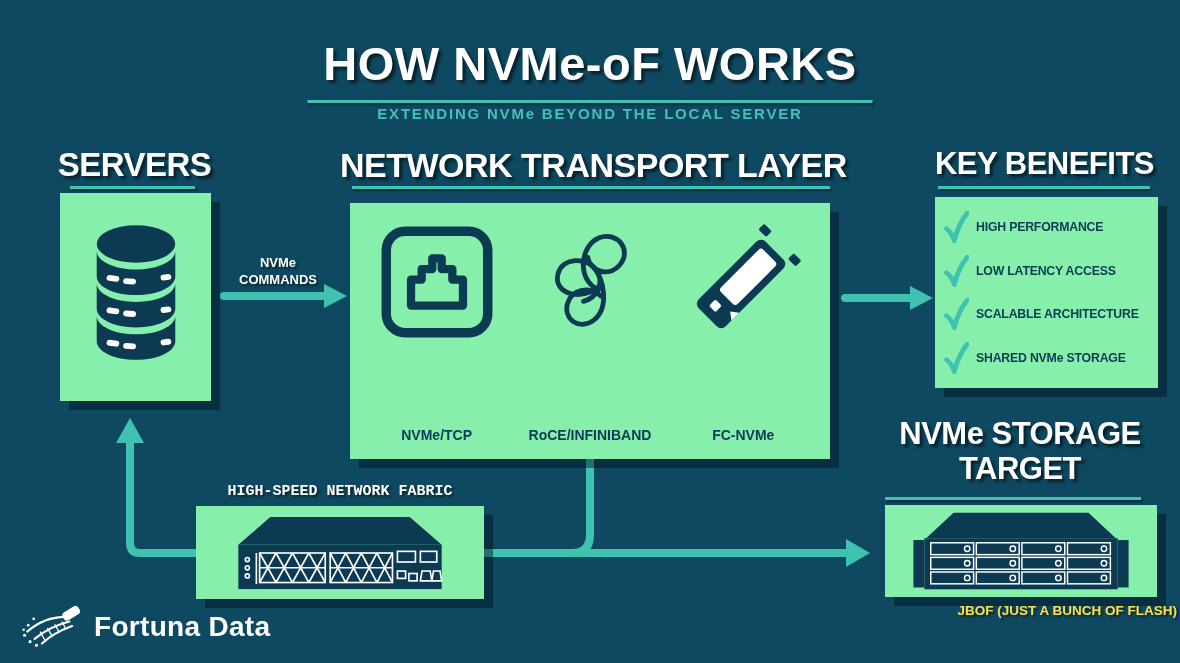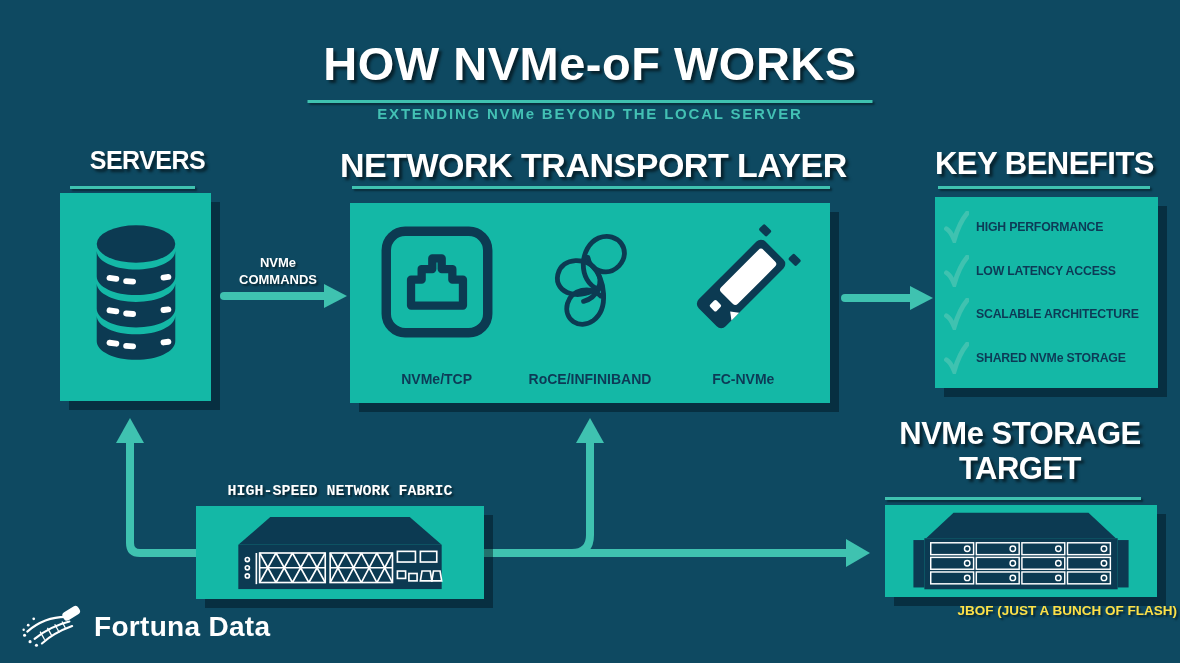--- a/index.html
+++ b/index.html
@@ -17,46 +17,46 @@
 
   .heading {
     color:#ffffff; font-weight:bold; text-align:center;
     letter-spacing:-0.5px;
     text-shadow:3px 3px 3px rgba(0,0,0,0.55);
     white-space:nowrap;
   }
   .underline { background:#3fc2b0; height:3px; box-shadow:2px 2px 2px rgba(0,0,0,0.4); }
 
   .whitebox {
-    background:#14b8a6;
+    background:#86efac;
     box-shadow:9px 9px 0 rgba(1,16,26,0.45);
   }
 
   .title { top:36px; left:0; width:100%; font-size:47px; letter-spacing:0.5px; }
   .title-underline { top:100px; left:50%; transform:translateX(-50%); width:565px; }
   .subtitle {
     top:105px; left:0; width:100%;
     color:#43c1b4; font-weight:bold; font-size:15px;
     letter-spacing:1.8px; text-align:center;
   }
 
-  .servers-heading { top:146px; left:52px; width:165px; font-size:25px;margin-left:13px; }
+  .servers-heading { top:146px; left:52px; width:165px; font-size:33px; }
   .servers-underline { top:186px; left:70px; width:125px; }
   .servers-box { top:193px; left:60px; width:151px; height:208px; display:flex; align-items:center; justify-content:center; }
 
   .nvme-commands {
     top:254px; left:220px; width:116px;
     color:#ffffff; font-weight:bold; font-size:13px; line-height:17px;
     text-align:center; text-shadow:2px 2px 2px rgba(0,0,0,0.5);
   }
 
   .transport-heading { top:146px; left:340px; width:500px; font-size:34px; }
   .transport-underline { top:186px; left:352px; width:478px; }
   .transport-box {
-    top:203px; left:350px; width:480px; height:200px;
+    top:203px; left:350px; width:480px; height:256px;
     display:flex; align-items:stretch; justify-content:space-around;
     padding:20px 10px 16px 10px;
   }
   .transport-item { display:flex; flex-direction:column; align-items:center; justify-content:space-between; width:150px; }
   .transport-label { color:#0d3a56; font-weight:bold; font-size:14px; white-space:nowrap; }
 
   .benefits-heading { top:146px; left:922px; width:245px; font-size:31px; }
   .benefits-underline { top:186px; left:938px; width:212px; }
   .benefits-box {
     top:197px; left:935px; width:223px; height:191px;

